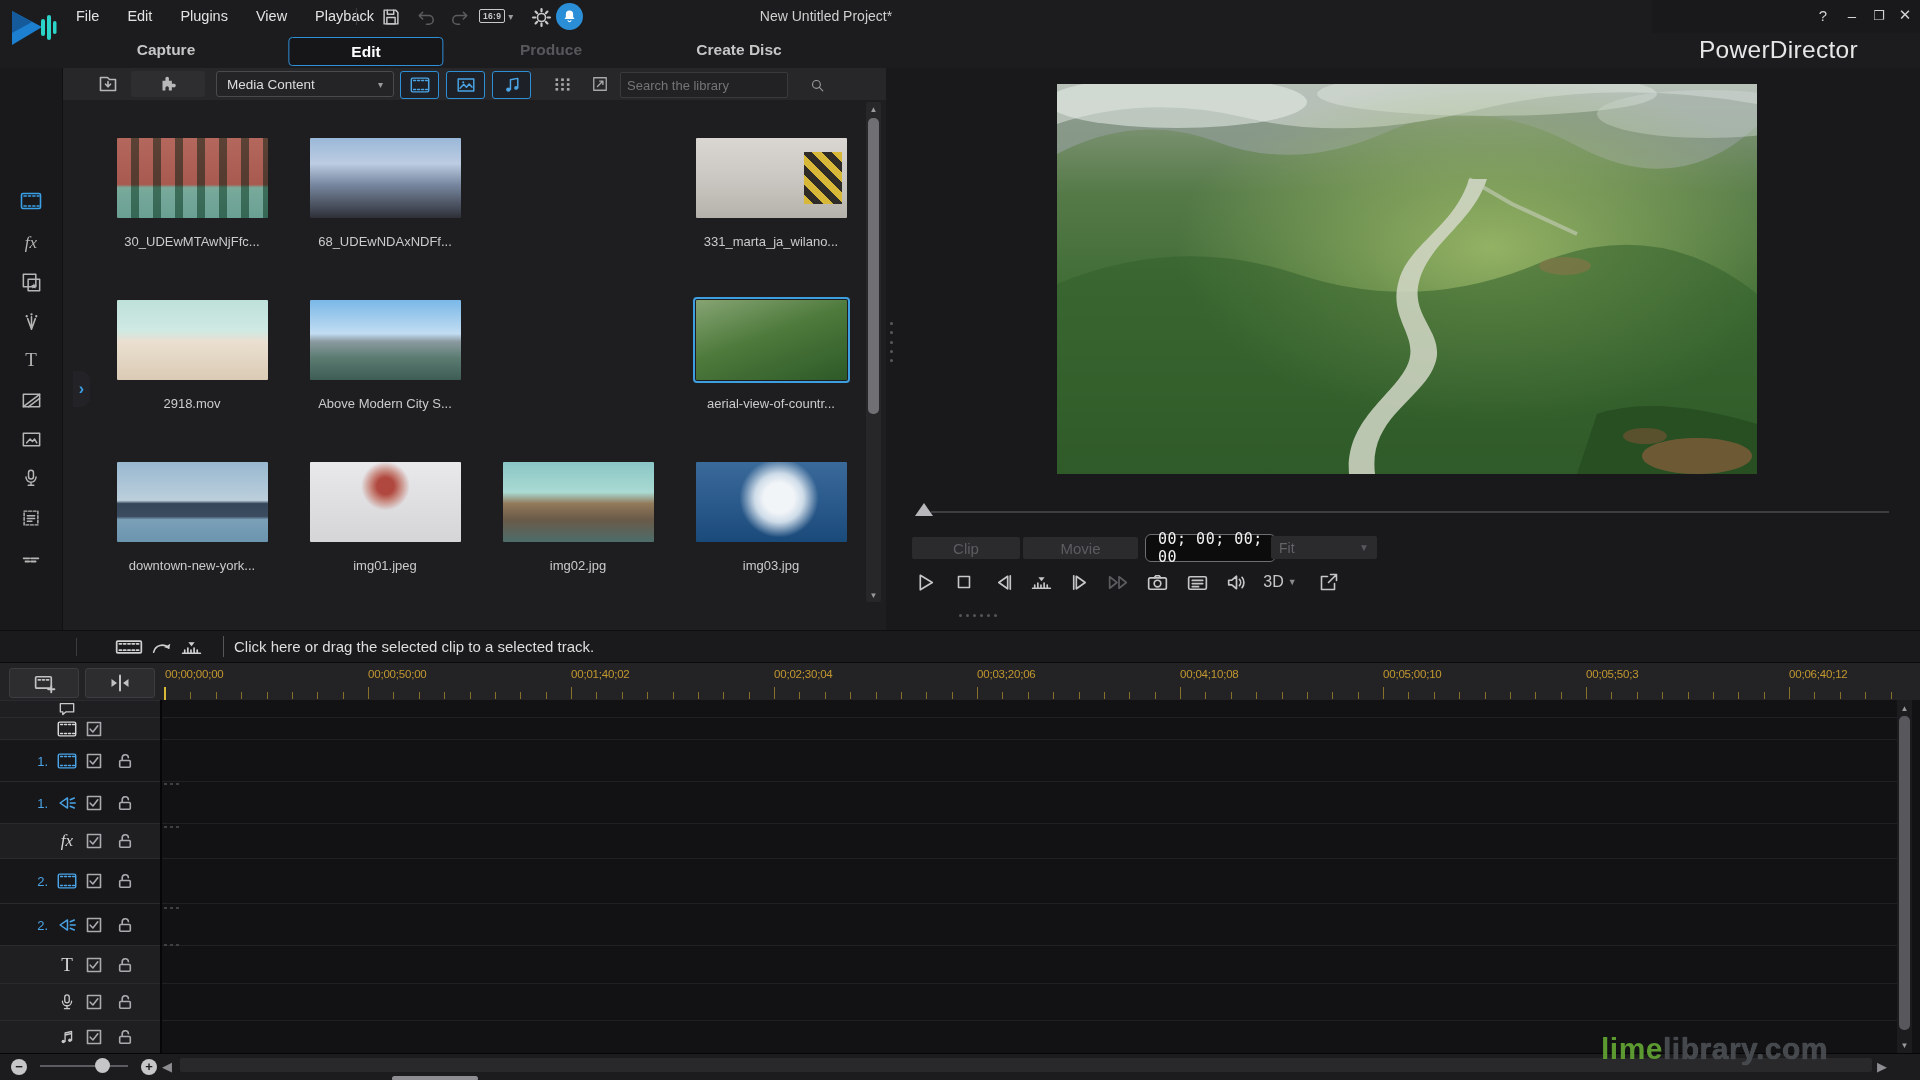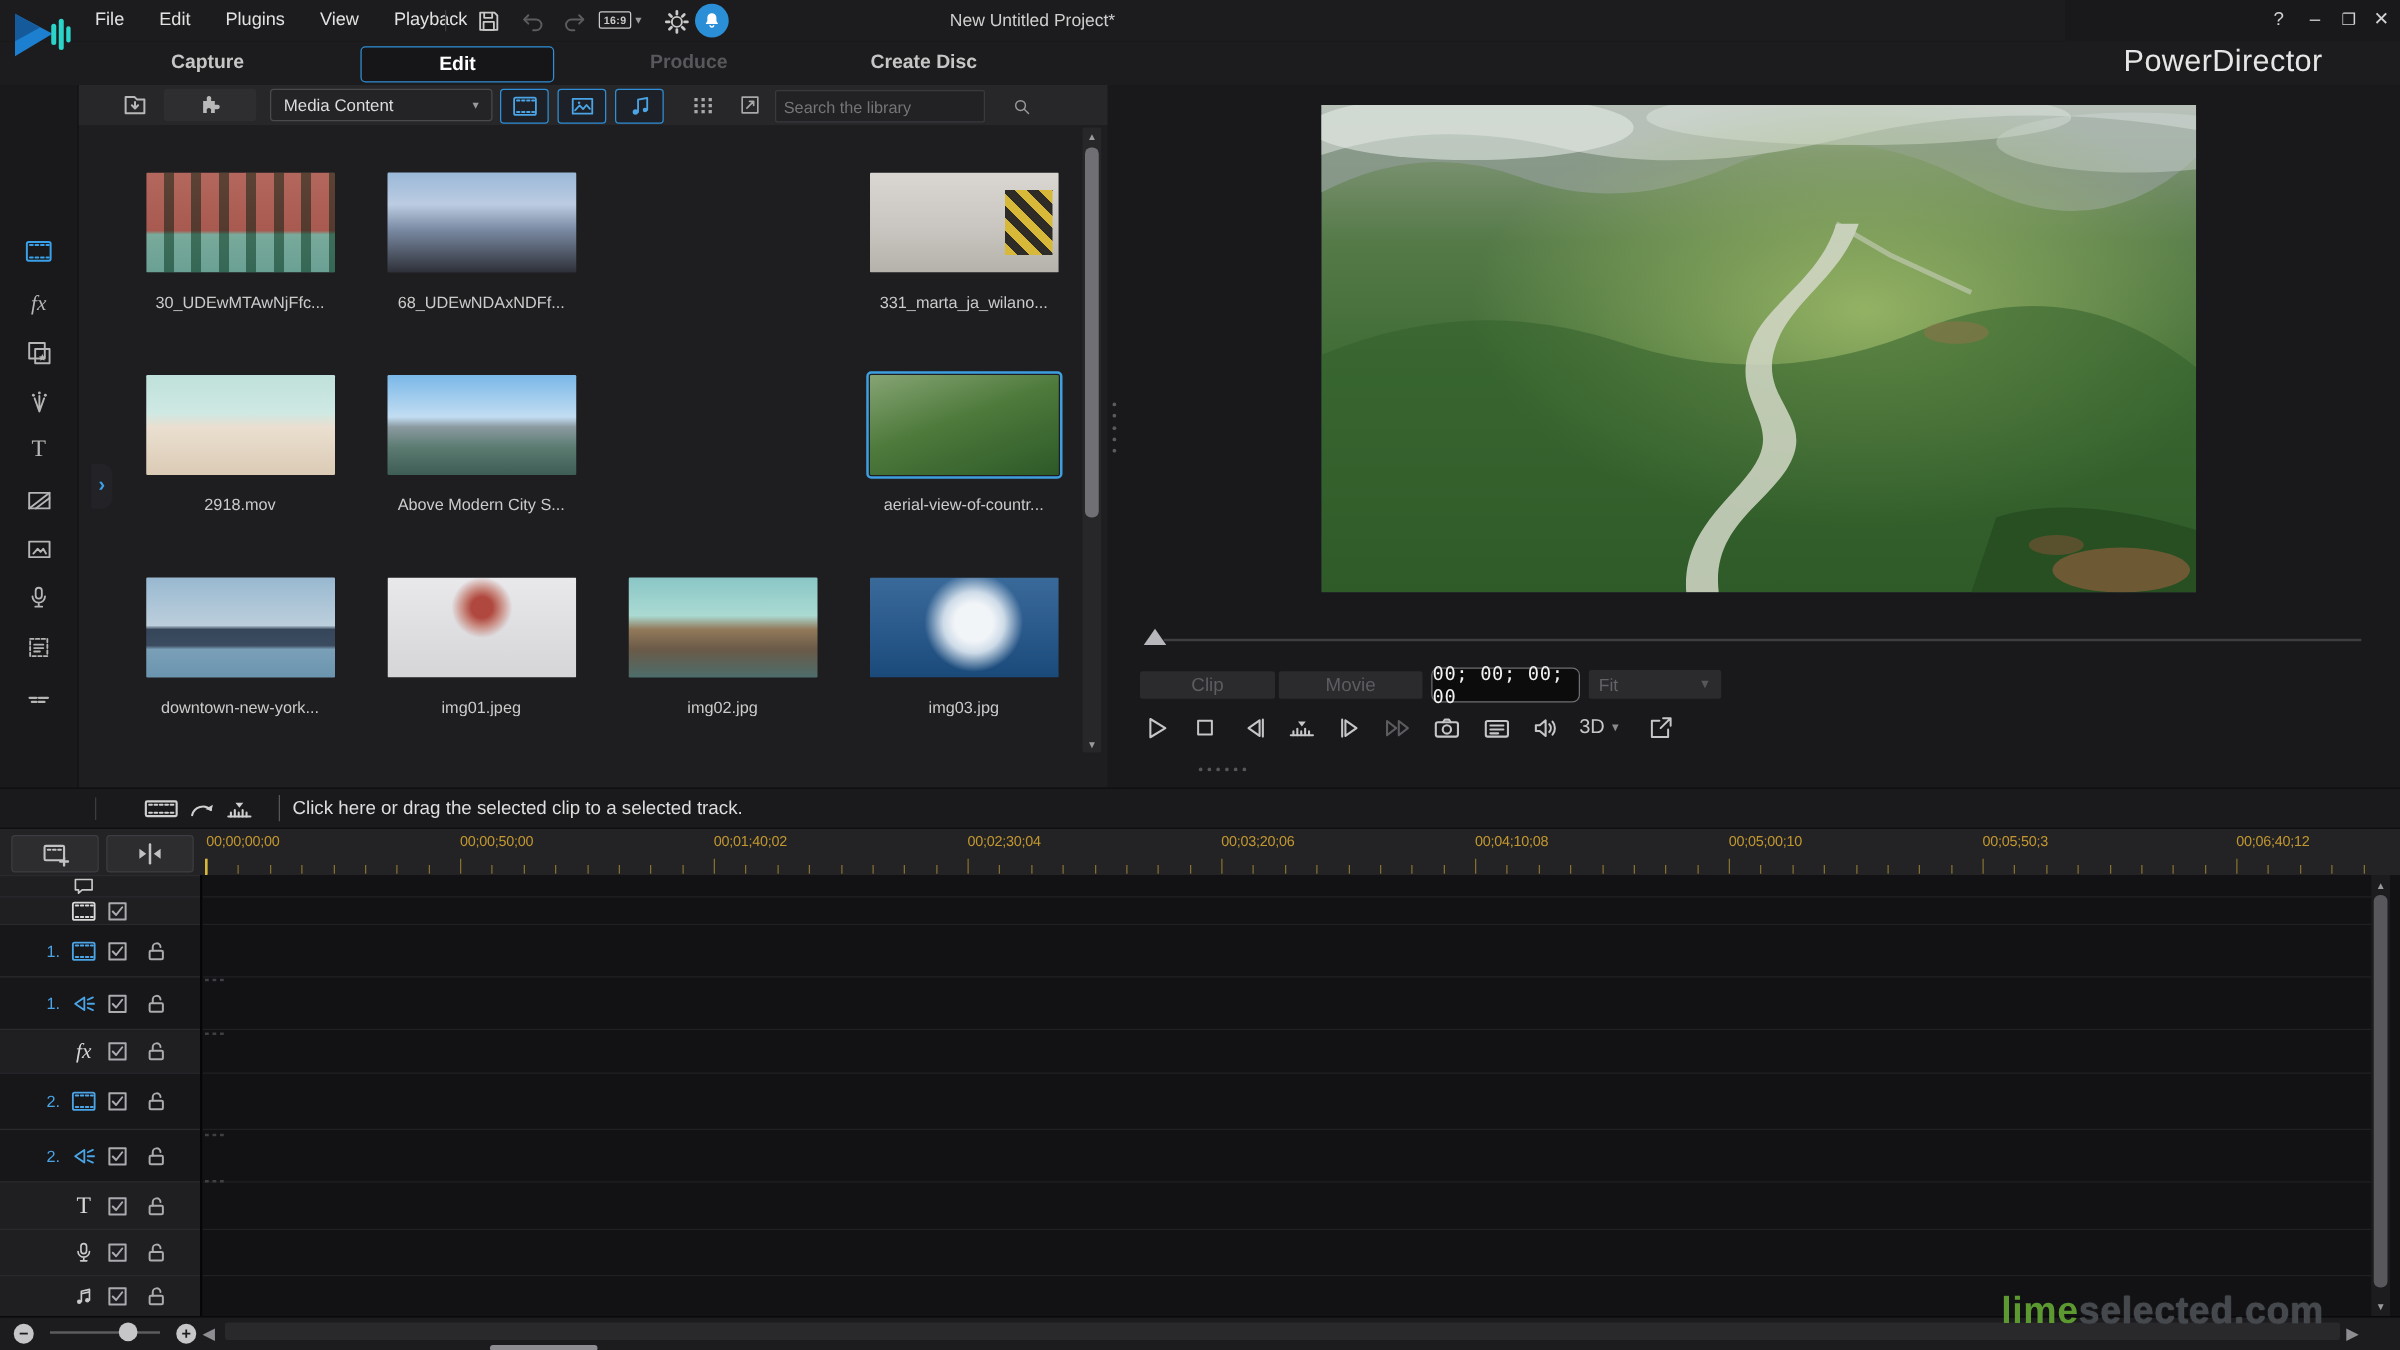--- a/index.html
+++ b/index.html
@@ -73,21 +73,21 @@
   #vsplit i{width:3px;height:3px;border-radius:50%;background:#5a5a5e;}
 
   
   #preview{position:absolute;left:897px;top:0;width:1023px;height:562px;background:#19191b;}
   #video{position:absolute;left:160px;top:16px;width:700px;height:390px;background:#223;overflow:hidden;}
   #seekbar{position:absolute;left:18px;top:435px;width:990px;height:16px;}
   #seek-line{position:absolute;left:16px;top:8px;width:958px;height:2px;background:#3e3e42;}
   #seek-marker{position:absolute;left:0;top:0;width:0;height:0;border-left:9px solid transparent;border-right:9px solid transparent;border-bottom:13px solid #b8b8bc;}
   .pv-btn{position:absolute;top:469px;height:22px;background:#2b2b2e;color:#5d5d61;font-size:15px;display:flex;align-items:center;justify-content:center;border-radius:2px;}
   #timecode{position:absolute;left:248px;top:466px;width:117px;height:26px;border:1px solid #6e6e72;border-radius:6px;background:#0c0c0c;color:#f2f2f2;
-            font-family:"DejaVu Sans Mono",monospace;font-size:15px;display:flex;align-items:center;justify-content:center;letter-spacing:.5px;}
+            font-family:"DejaVu Sans Mono",monospace;font-size:15px;display:flex;align-items:center;justify-content:center;letter-spacing:.5px;padding-left:12px;}
   #fit-dd{position:absolute;left:374px;top:468px;width:90px;height:23px;background:#2b2b2e;border-radius:2px;color:#636367;font-size:14px;display:flex;align-items:center;padding:0 8px;justify-content:space-between;}
   .ctl{position:absolute;top:500px;width:28px;height:28px;color:#c6c6c8;display:flex;align-items:center;justify-content:center;}
   #ctl-3d{font-size:16px;color:#c6c6c8;width:46px;}
   #ctl-3d .chev{font-size:9px;margin-left:4px;color:#8a8a8e;}
   #hsplit{position:absolute;left:62px;top:546px;display:flex;gap:4px;}
   #hsplit i{width:3px;height:3px;border-radius:50%;background:#55555a;}
 
   
   #actionbar{position:absolute;left:0;top:630px;width:1920px;height:32px;background:#1a1a1c;border-top:1px solid #0e0e10;}
   #ab-mark{position:absolute;left:76px;top:7px;width:1px;height:18px;background:#3c3c40;}
@@ -936,15 +936,15 @@
     <div id="zoom-track"></div>
     <div id="zoom-knob"></div>
     <div class="zoom-circle" style="left:141px">+</div>
     <div class="tl-arrow" style="left:162px">◀</div>
     <div id="hscroll"></div>
     <div id="hthumb"></div>
     <div class="tl-arrow" style="left:1877px">▶</div>
   </div>
 
   <div id="watermark">
-    <span class="wm-lime">lime</span><span class="wm-rest">selected.com</span>
+    <span class="wm-lime">lime</span><span class="wm-rest">library.com</span>
   </div>
 </div>
 
 </body></html>

